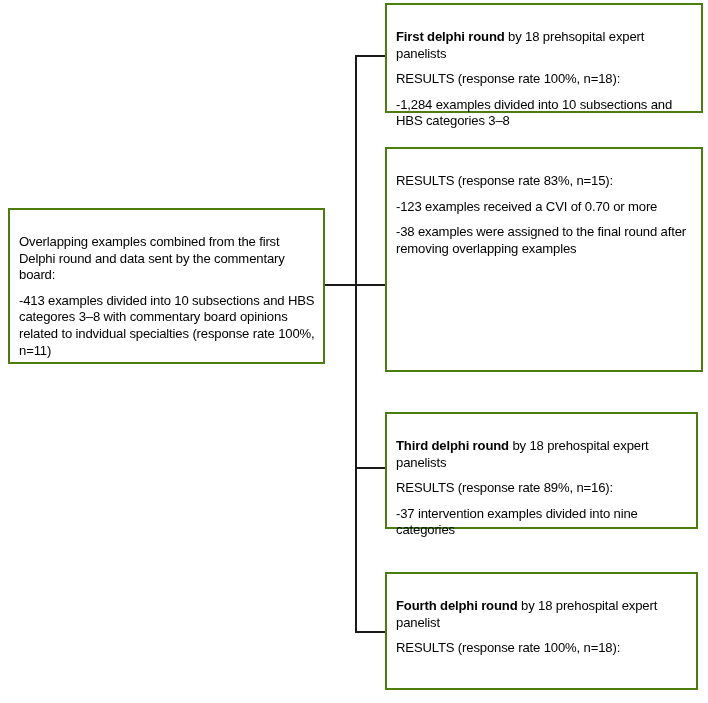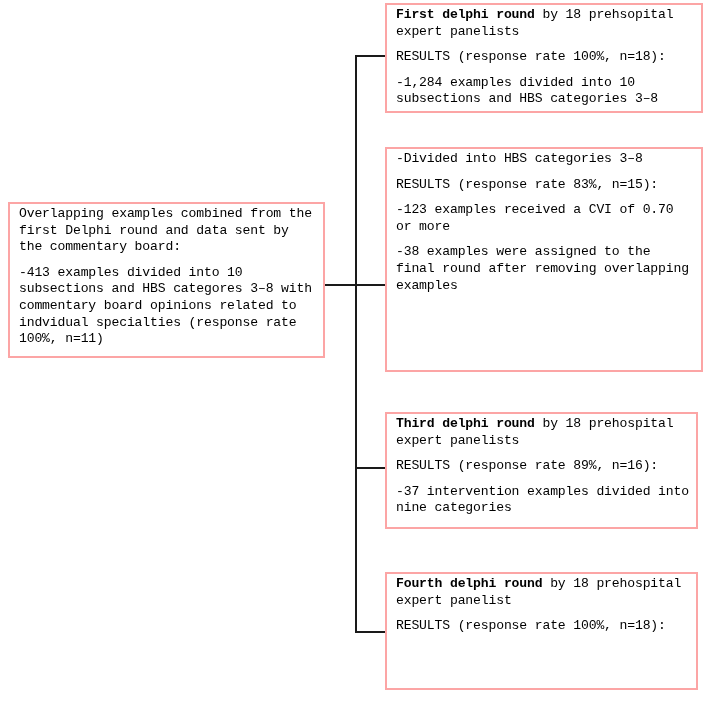--- a/index.html
+++ b/index.html
@@ -14,41 +14,40 @@
   #flowchart {
     position: relative;
     width: 708px;
     height: 703px;
     background: #ffffff;
     overflow: hidden;
   }
   .node {
     position: absolute;
     box-sizing: border-box;
-    border: 2px solid #fca5a5;
+    border: 2px solid #4d7c0f;
     background: #ffffff;
-    padding: 2px 7px 9px 9px;
-    font-family: Liberation Mono, monospace;
+    padding: 24px 7px 9px 9px;
   }
   .para {
     font-size: 13.1px;
     line-height: 16.6px;
     margin: 0 0 9px 0;
     letter-spacing: -0.15px;
   }
   .para:last-child {
     margin-bottom: 0;
   }
   .para b {
     font-weight: bold;
   }
   
   #node-source {
     left: 8px;
-    top: 202px;
+    top: 208px;
     width: 317px;
     height: 156px;
   }
   
   #node-round-1 {
     left: 385px;
     top: 3px;
     width: 318px;
     height: 110px;
   }
@@ -129,21 +128,20 @@
     <p class="para">-413 examples divided into 10 subsections and HBS categores 3–8 with commentary board opinions related to indvidual specialties (response rate 100%, n=11)</p>
   </div>
 
   <div class="node" id="node-round-1">
     <p class="para"><b>First delphi round</b><span> by 18 prehsopital expert panelists</span></p>
     <p class="para">RESULTS (response rate 100%, n=18):</p>
     <p class="para">-1,284 examples divided into 10 subsections and HBS categories 3–8</p>
   </div>
 
   <div class="node" id="node-round-2">
-    <p class="para">-Divided into HBS categories 3–8</p>
     <p class="para">RESULTS (response rate 83%, n=15):</p>
     <p class="para">-123 examples received a CVI of 0.70 or more</p>
     <p class="para">-38 examples were assigned to the final round after removing overlapping examples</p>
   </div>
 
   <div class="node" id="node-round-3">
     <p class="para"><b>Third delphi round</b><span> by 18 prehospital expert panelists</span></p>
     <p class="para">RESULTS (response rate 89%, n=16):</p>
     <p class="para">-37 intervention examples divided into nine categories</p>
   </div>

